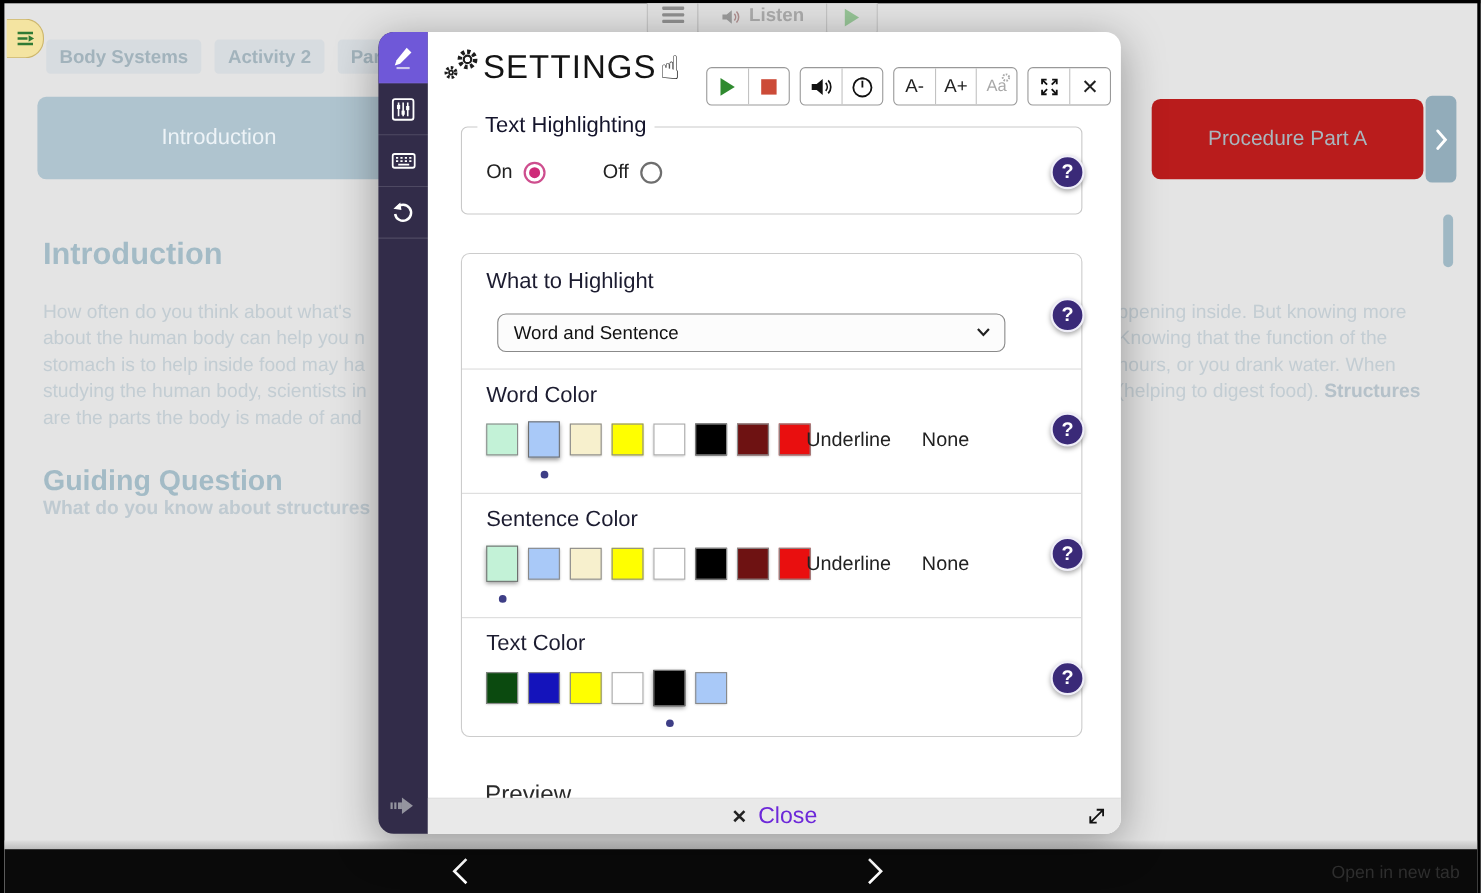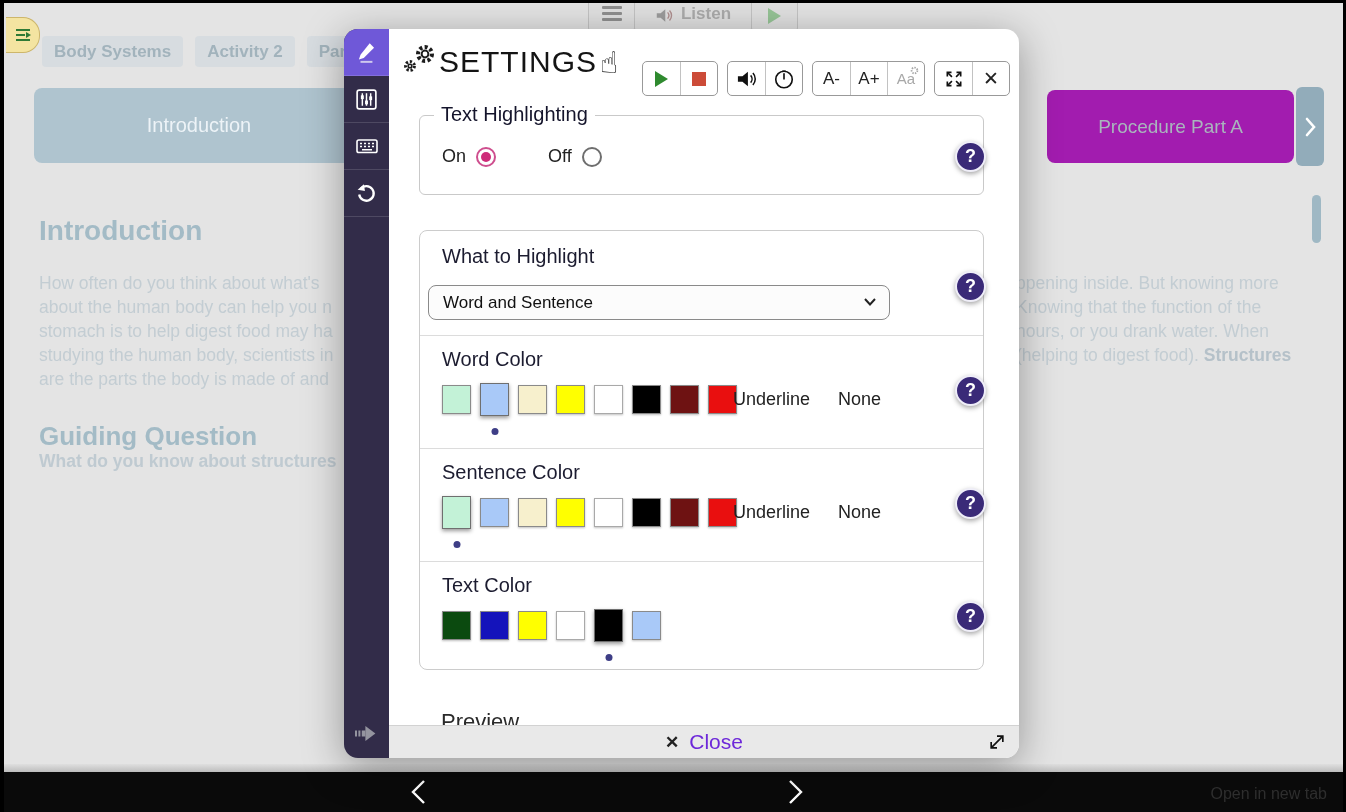--- a/index.html
+++ b/index.html
@@ -20,21 +20,21 @@
 
   .menu-pill{left:2px;top:14px;width:33px;height:34px;background:#F4E4A1;border:1px solid #CDB66B;
     border-left:none;border-radius:0 17px 17px 0;display:flex;align-items:center;justify-content:center;}
 
   .crumbs{left:38px;top:33px;display:flex;gap:12px;}
   .crumb{height:31px;line-height:31px;padding:0 12px;background:#D7DCE0;border-radius:4px;
     color:#A2B3BC;font-weight:bold;font-size:17px;white-space:nowrap;}
 
   .tab-intro{left:30px;top:85px;width:330px;height:75px;background:#AFC4CF;border-radius:8px;
     display:flex;align-items:center;justify-content:center;color:#EDF3F7;font-size:20px;}
-  .tab-proc{left:1043px;top:87px;width:247px;height:73px;background:#a21caf;border-radius:8px;
+  .tab-proc{left:1043px;top:87px;width:247px;height:73px;background:#b91c1c;border-radius:8px;
     display:flex;align-items:center;justify-content:center;color:#A9B6BD;font-size:19px;}
   .proc-chev{left:1292px;top:84px;width:28px;height:79px;background:#92ACBA;border-radius:6px;
     display:flex;align-items:center;justify-content:center;}
   .pg-scrollbar{left:1308px;top:192px;width:9px;height:48px;background:#9FB8C4;border-radius:5px;}
 
   .h-intro{left:35px;top:212px;font-size:28px;font-weight:bold;color:#A3BBC6;}
   .para{top:268px;width:320px;color:#C3CDD3;font-size:17.5px;line-height:24px;}
   .para-left{left:35px;}
   .para-right{left:1012px;width:300px;}
   .tline{white-space:nowrap;}
@@ -73,21 +73,21 @@
   .legend{position:absolute;top:-13px;left:14px;background:#fff;padding:0 7px;font-size:20px;color:#14142B;}
   .radio-row{position:absolute;left:22px;top:30px;display:flex;align-items:center;font-size:18px;color:#222;}
   .radio{width:20px;height:20px;border-radius:50%;box-sizing:border-box;margin-left:10px;position:relative;}
   .radio.sel{border:2px solid #CE4E8E;}
   .radio.sel::after{content:"";position:absolute;left:3px;top:3px;width:10px;height:10px;border-radius:50%;background:#CE2B79;}
   .radio.unsel{border:2px solid #6E6E6E;}
 
   .card{left:30px;top:201px;width:565px;height:440px;border:1px solid #CCC;border-radius:8px;box-sizing:border-box;}
   .sec-h{position:absolute;left:22px;font-size:20px;color:#1C1C30;text-align:center;}
   .divider{position:absolute;left:0;width:100%;border-top:1px solid #DCDCDC;}
-  .select{position:absolute;left:8px;top:54px;width:462px;height:35px;border:1px solid #8A8A8A;border-radius:8px;
+  .select{position:absolute;left:32px;top:54px;width:462px;height:35px;border:1px solid #8A8A8A;border-radius:8px;
     background:#FCFCFC;display:flex;align-items:center;font-size:17px;color:#111;padding-left:14px;box-sizing:border-box;text-align:right;}
   .select svg{position:absolute;right:12px;top:11px;}
   .swatch-row{position:absolute;left:22px;display:flex;gap:9px;align-items:flex-start;}
   .swatch-wrap{position:relative;width:29px;height:29px;display:flex;align-items:center;justify-content:center;}
   .swatch{width:29px;height:29px;border:1px solid #8A8A8A;box-sizing:border-box;box-shadow:0 1px 2px rgba(0,0,0,.25);}
   .swatch.white{border-color:#A9A9A9;}
   .swatch.selected{width:33px;height:33px;border-color:#6F6F6F;box-shadow:0 2px 4px rgba(0,0,0,.4);}
   .sel-dot{position:absolute;left:50%;transform:translateX(-50%);top:43px;width:7px;height:7px;border-radius:50%;background:#3E3E86;}
   .ul-none{position:absolute;display:flex;gap:28px;font-size:18px;color:#222;}
   .ul-link{}
@@ -149,21 +149,21 @@
     <svg width="12" height="20" viewBox="0 0 12 20">
       <path d="M3 2l7 8-7 8" stroke="#FFF" stroke-width="2.6" fill="none" stroke-linecap="round"></path>
     </svg>
   </div>
   <div class="abs pg-scrollbar"></div>
 
   <div class="abs h-intro">Introduction</div>
   <div class="abs para para-left">
       <div class="tline">How often do you think about what's</div>
       <div class="tline">about the human body can help you n</div>
-      <div class="tline">stomach is to help digest food may ha</div>
+      <div class="tline">stomach is to help inside food may ha</div>
       <div class="tline">studying the human body, scientists in</div>
       <div class="tline">are the parts the body is made of and</div>
     </div>
   <div class="abs para para-right">
       <div class="tline">ppening inside. But knowing more</div>
       <div class="tline">Knowing that the function of the</div>
       <div class="tline">hours, or you drank water. When</div>
       <div class="tline">(helping to digest food). <span class="bold">Structures</span></div>
     </div>
   <div class="abs h-guide">Guiding Question</div>

